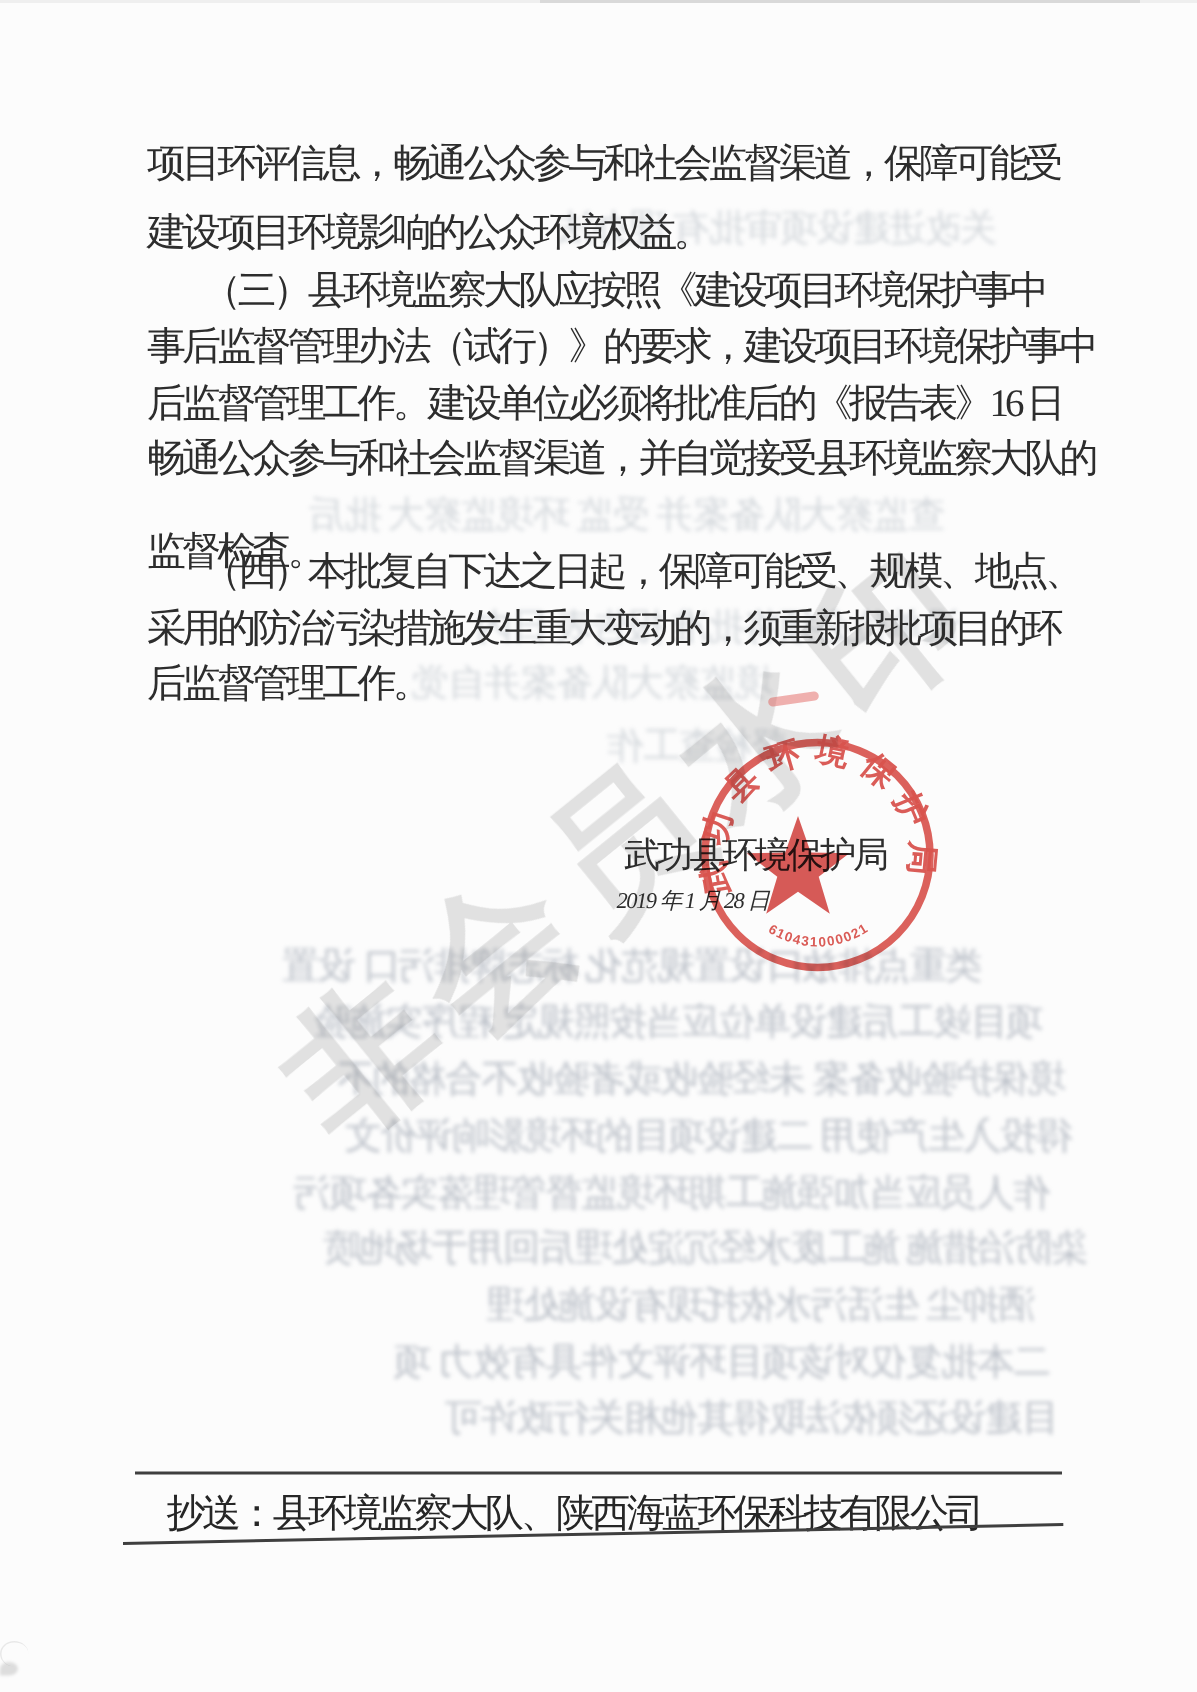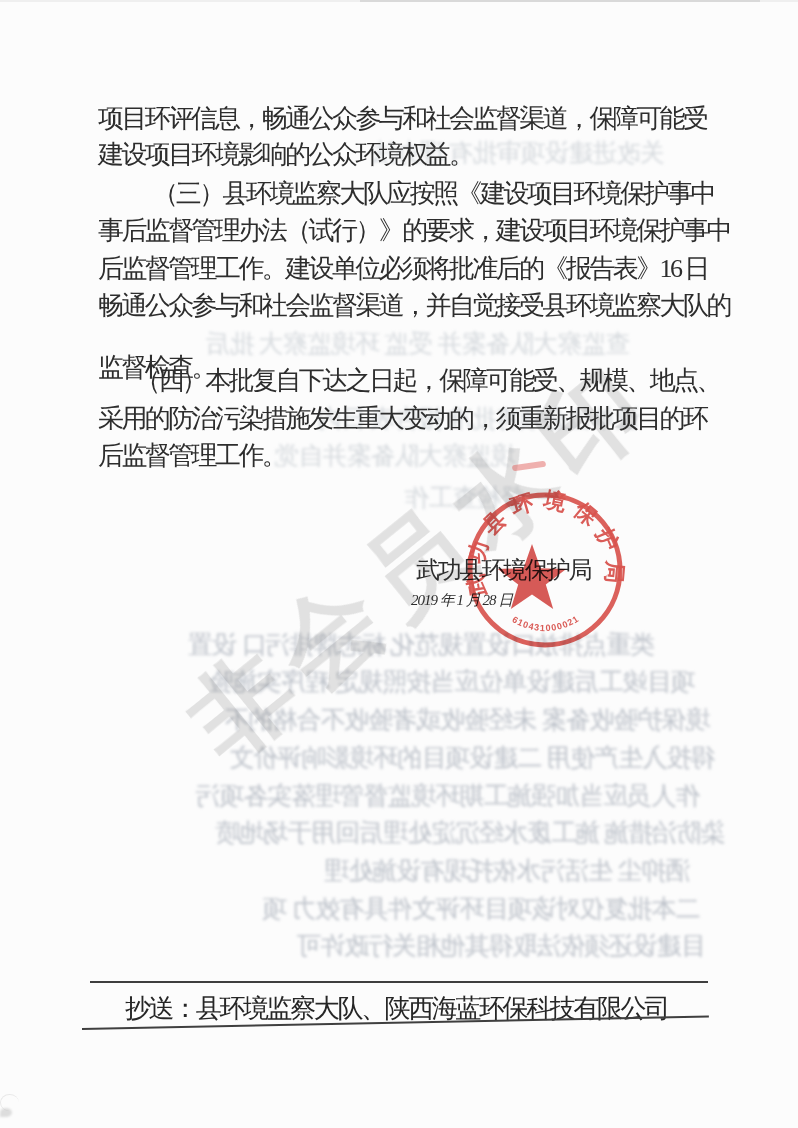--- a/index.html
+++ b/index.html
@@ -14,21 +14,21 @@
   .line{
     position:absolute;
     left:98px;width:616px;
     font-size:26px;line-height:30px;
     letter-spacing:-2.6px;
     color:#2d2d2d;
     white-space:nowrap;
     z-index:3;
   }
   .ind{text-indent:37px;}
-  .m0{top:104px;} .m1{top:140px;} .m2{top:179px;text-align:right;} .m3{top:216px;}
+  .m0{top:94px;} .m1{top:140px;} .m2{top:179px;} .m3{top:216px;}
   .m4{top:254px;} .m5{top:291px;} .m6{top:329px;margin-top:24px;} .m7{top:366px;}
   .m8{top:404px;} .m9{top:441px;}
   
   .sig-org{
     position:absolute;left:416px;top:554px;
     font-size:24px;letter-spacing:-2.2px;color:#2d2d2d;
     white-space:nowrap;z-index:3;
   }
   .sig-date{
     position:absolute;left:411px;top:591px;
@@ -51,21 +51,21 @@
     background:#3f3f3f;z-index:3;
   }
   .rule-bottom{
     position:absolute;left:82px;top:1028px;width:627px;height:2px;
     background:#3f3f3f;transform:rotate(-1.15deg);transform-origin:left center;
     z-index:3;
   }
   .cc-line{
     position:absolute;left:111px;top:991px;
     font-size:26px;letter-spacing:-2.4px;color:#262626;
-    white-space:nowrap;z-index:3;margin-left:14px;
+    white-space:nowrap;z-index:3;
   }
   
   .watermark{
     position:absolute;left:422px;top:562px;
     transform:translate(-50%,-50%) rotate(-39deg);
     font-family:"Liberation Sans","DejaVu Sans",sans-serif;
     font-weight:bold;font-size:100px;letter-spacing:12px;
     color:rgba(90,90,90,0.16);
     white-space:nowrap;z-index:2;
     filter:blur(.4px);

